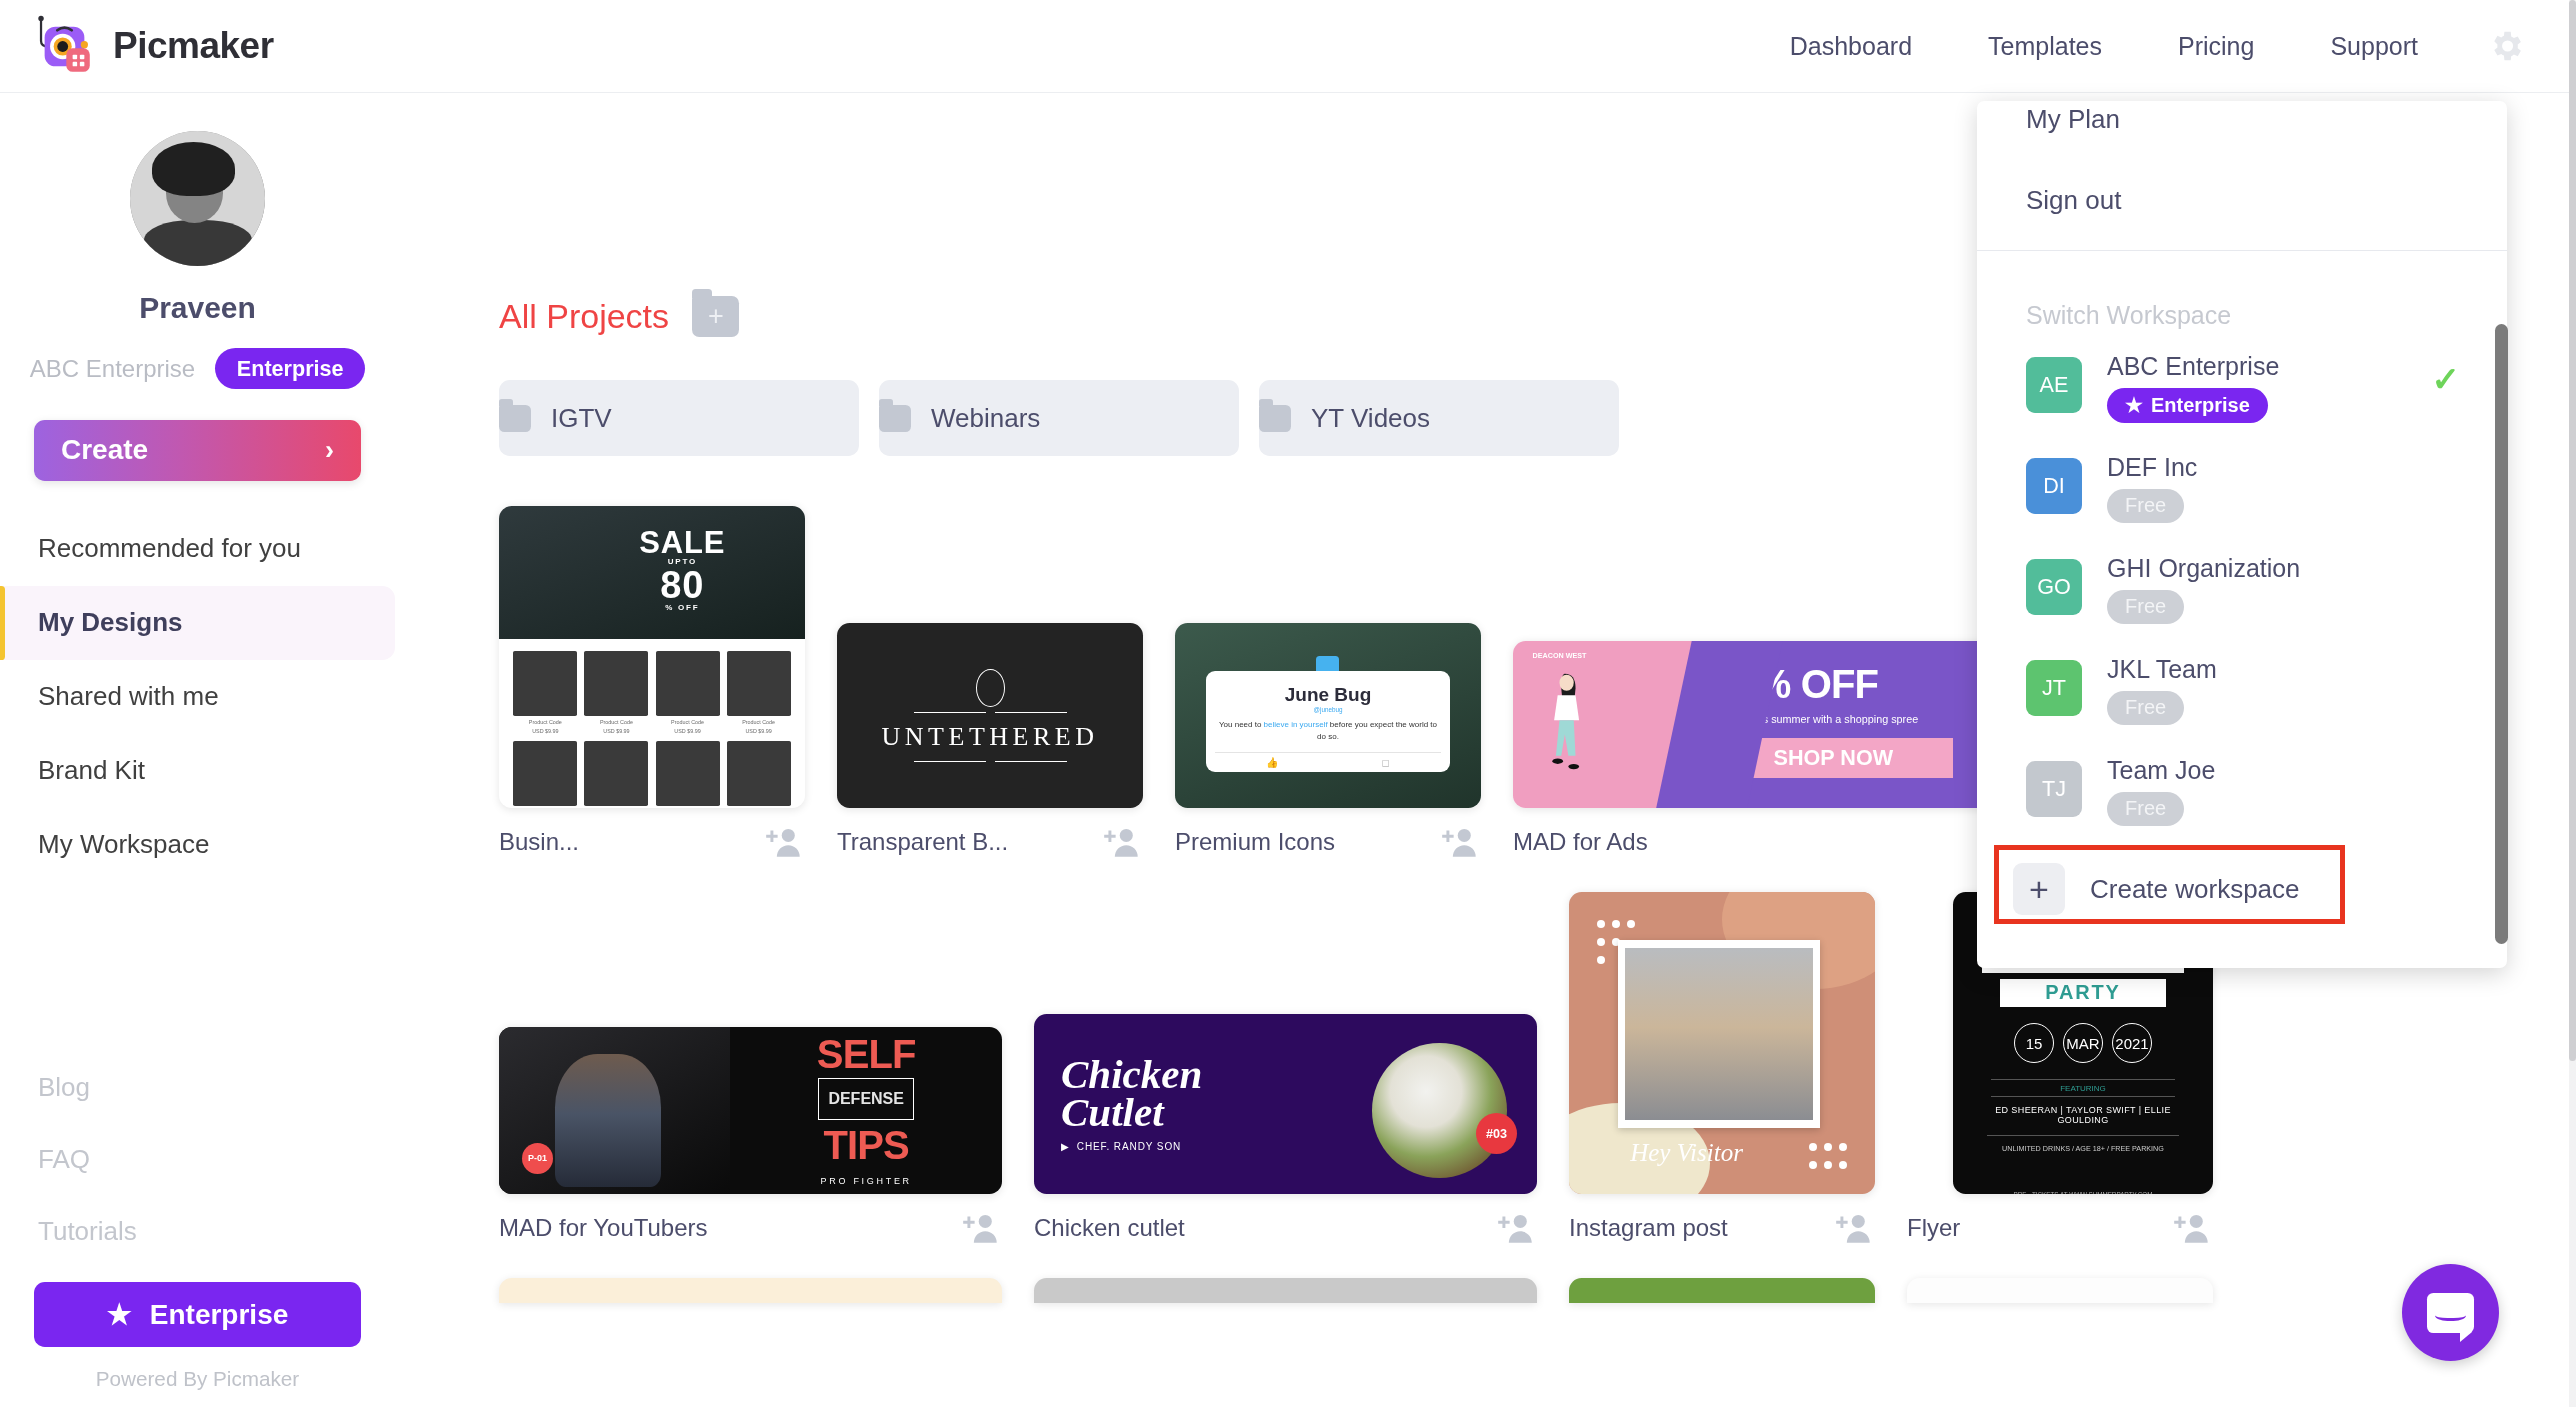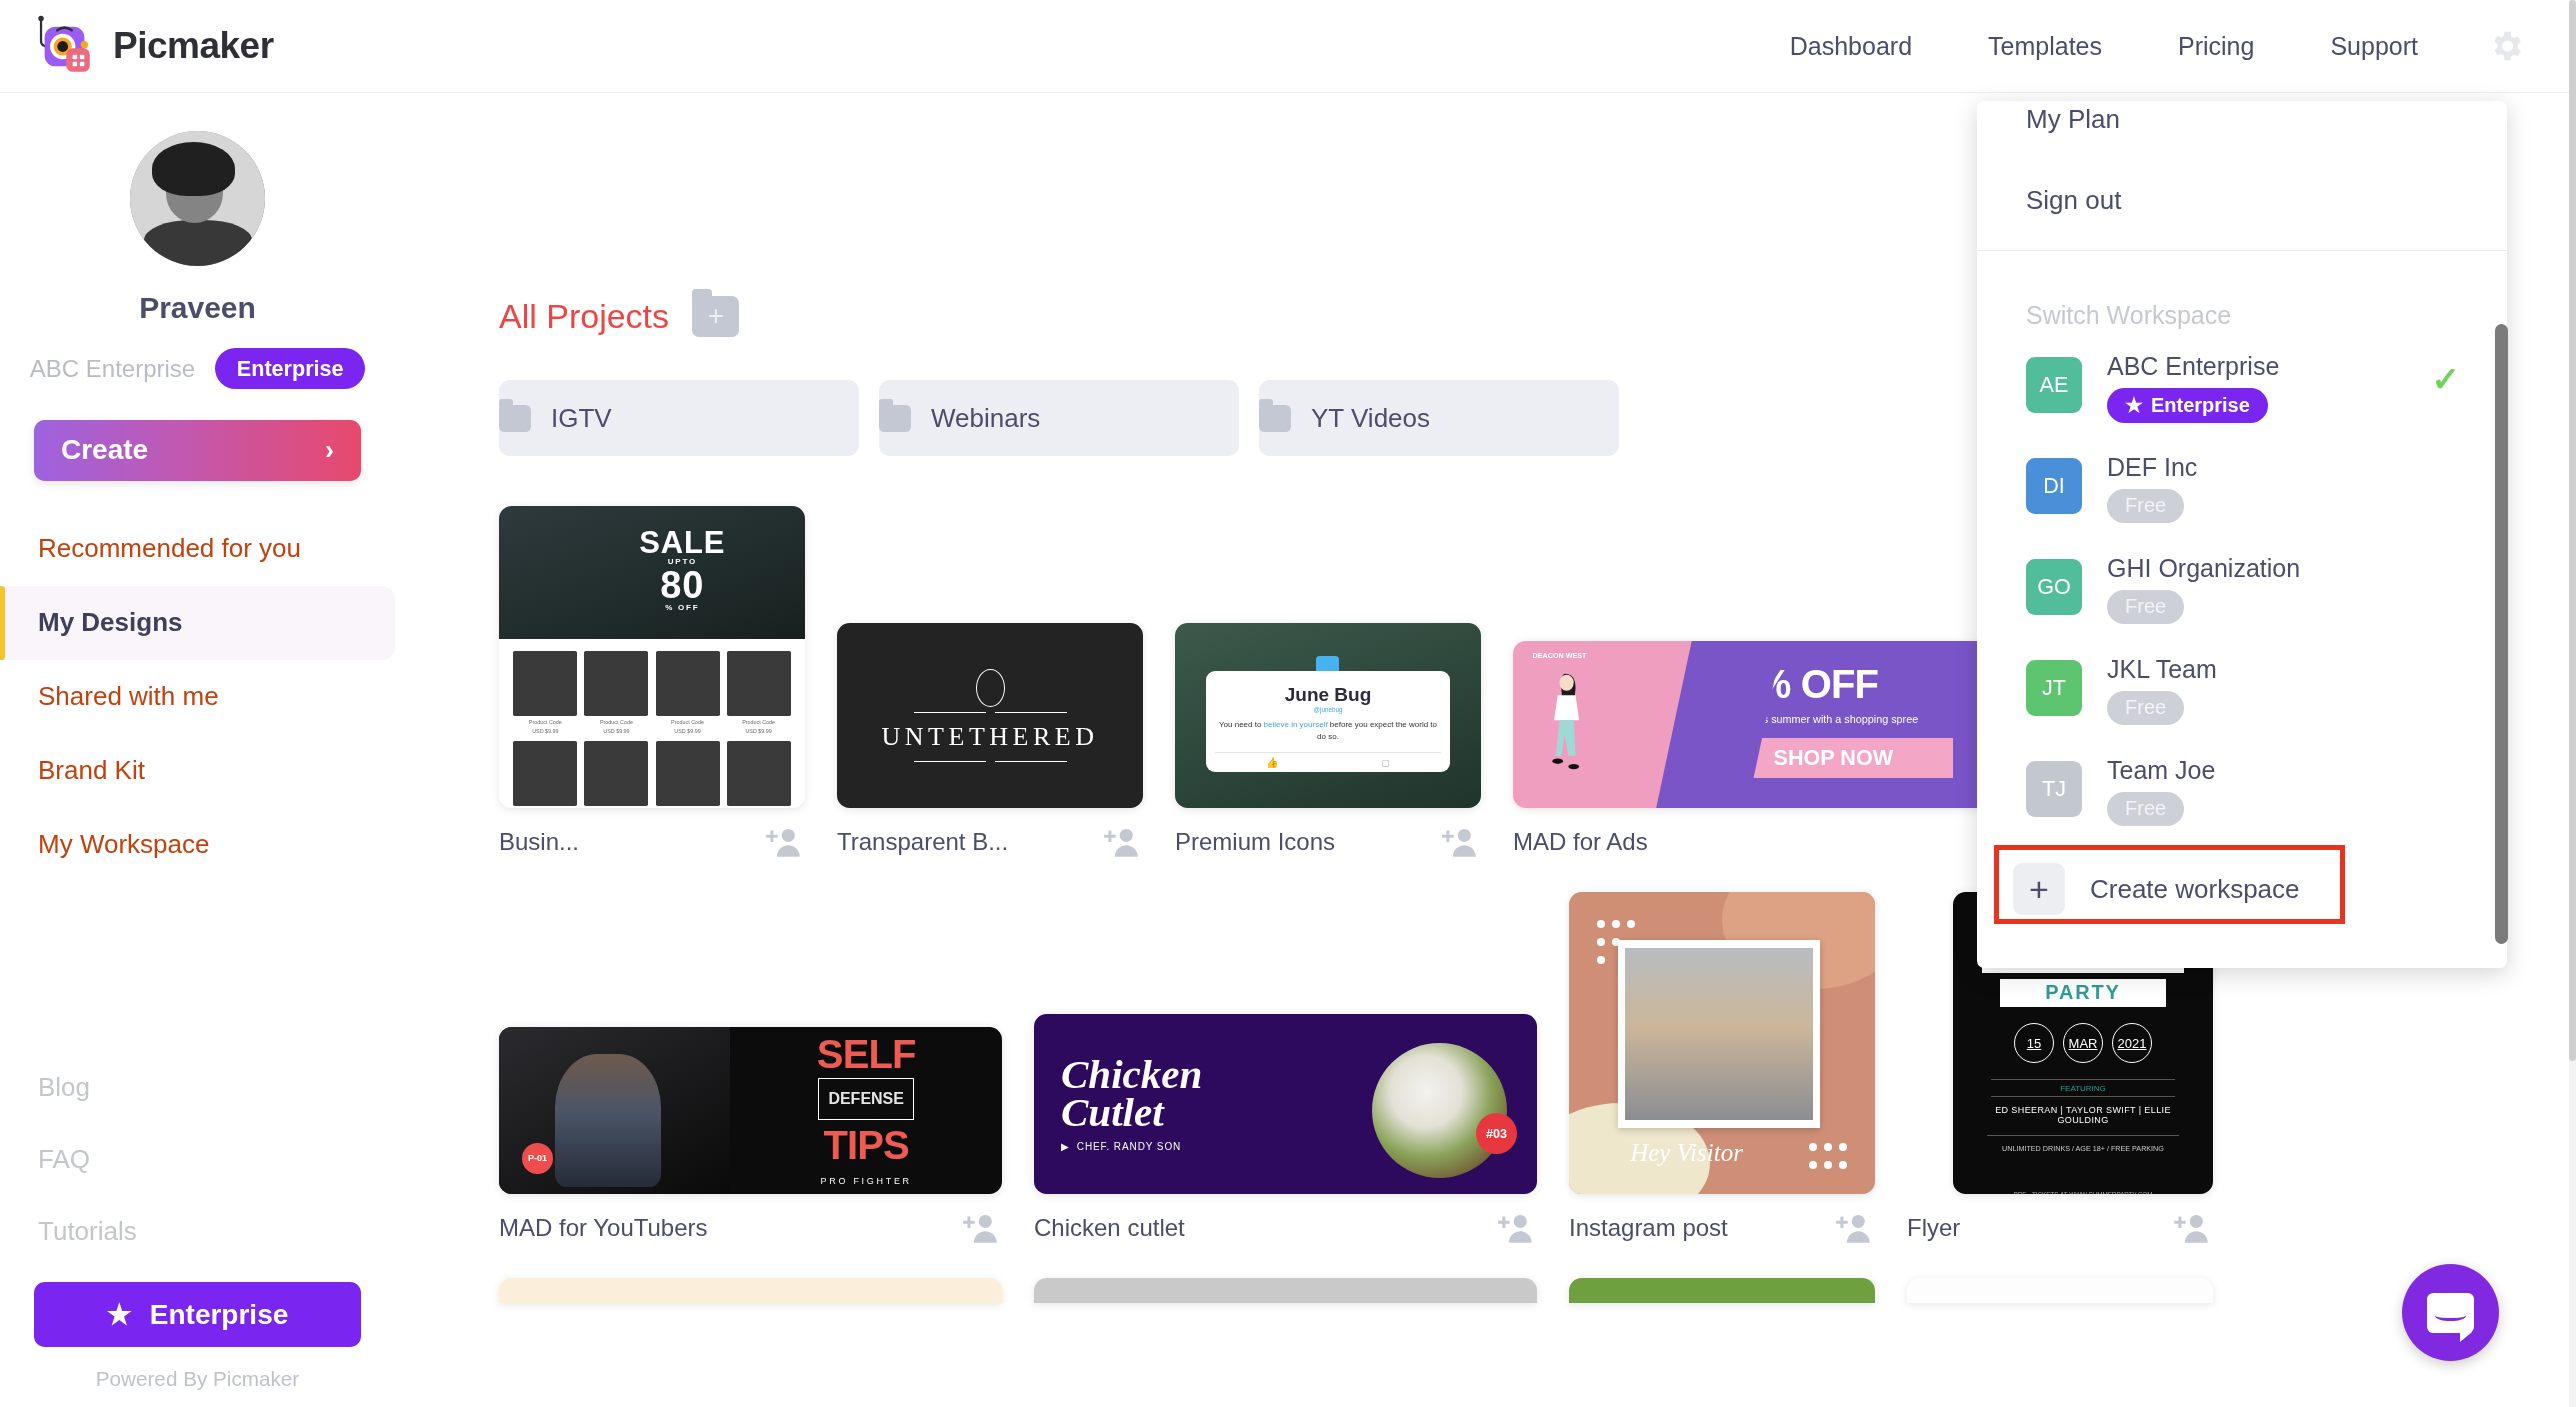--- a/index.html
+++ b/index.html
@@ -58,21 +58,21 @@
     background: linear-gradient(90deg, #9d63e0 0%, #c158b0 45%, #e8496c 100%);
     display:flex; align-items:center; justify-content:space-between;
     padding: 0 27px; color:#fff; font-size:28px; font-weight:bold;
     box-shadow: 0 2.7px 9px rgba(0,0,0,.10);
   }
   .create-btn .chev { font-size:27px; font-weight:bold; }
 
   .nav-list { margin-top: 31px; }
   .nav-item {
     height: 74px; display:flex; align-items:center;
-    padding-left: 38px; font-size:26px; color:#c2410c;
+    padding-left: 38px; font-size:26px; color:#404040;
     position: relative;
   }
   .nav-item.active {
     background:#faf4fb; border-radius: 0 12.6px 12.6px 0;
     font-weight: bold; color:#3f3f5c;
   }
   .nav-item.active::before {
     content:''; position:absolute; left:0; top:0; bottom:0; width:5.4px;
     background:#f4c430; border-radius: 0 3.6px 3.6px 0;
   }
@@ -195,21 +195,21 @@
   .t-insta .hey { position:absolute; left:20%; bottom:9%; color:#fff; font-size:25px; font-style:italic; font-family:"Liberation Serif", serif; }
   .t-insta .dotsA { position:absolute; left:8%; top:8%; }
   .t-insta .dotsB { position:absolute; right:8%; bottom:6%; }
   .t-insta .dotsA i, .t-insta .dotsB i { display:inline-block; width:8px; height:8px; border-radius:50%; background:#fff; margin:3.6px; }
 
   .t-flyer { height:302px; background:#0b0b0b; color:#fff; padding:20px 16px; text-align:center;margin-left:46px; }
   .t-flyer .pres { font-size:7.2px; letter-spacing:0.9px; color:#ddd; }
   .t-flyer .wb { background:#fff; color:#2f9d93; font-size:23.4px; font-weight:bold; letter-spacing:1.8px; padding:2.7px 0; margin:20px 12.6px 5.4px; }
   .t-flyer .wb2 { background:#fff; color:#2f9d93; font-size:20px; font-weight:bold; letter-spacing:1.8px; padding:2.7px 0; margin:0 31px 16px; }
   .t-flyer .circs { display:flex; justify-content:center; gap:9px; }
-  .t-flyer .circs span { width:40px; height:40px; border:0.9px solid #fff; border-radius:50%; display:flex; align-items:center; justify-content:center; font-size:13px;text-decoration:underline; }
+  .t-flyer .circs span { width:40px; height:40px; border:0.9px solid #fff; border-radius:50%; display:flex; align-items:center; justify-content:center; font-size:15px; }
   .t-flyer .feat { margin:16px 21.6px 7.2px; font-size:8px; color:#2f9d93; border-top:0.9px solid #555; border-bottom:0.9px solid #555; padding:3.6px 0; }
   .t-flyer .names { font-size:9px; letter-spacing:0.4px; }
   .t-flyer .rule2 { border-top:0.9px solid #555; margin:10.8px 18px 7.2px; }
   .t-flyer .info { font-size:7.2px; color:#ccc; }
   .t-flyer .url { font-size:6.3px; color:#aaa; margin-top:38px; }
 
   .t-strip { height:25px; border-radius:12.6px 12.6px 0 0; }
 
   
   .dropdown {

